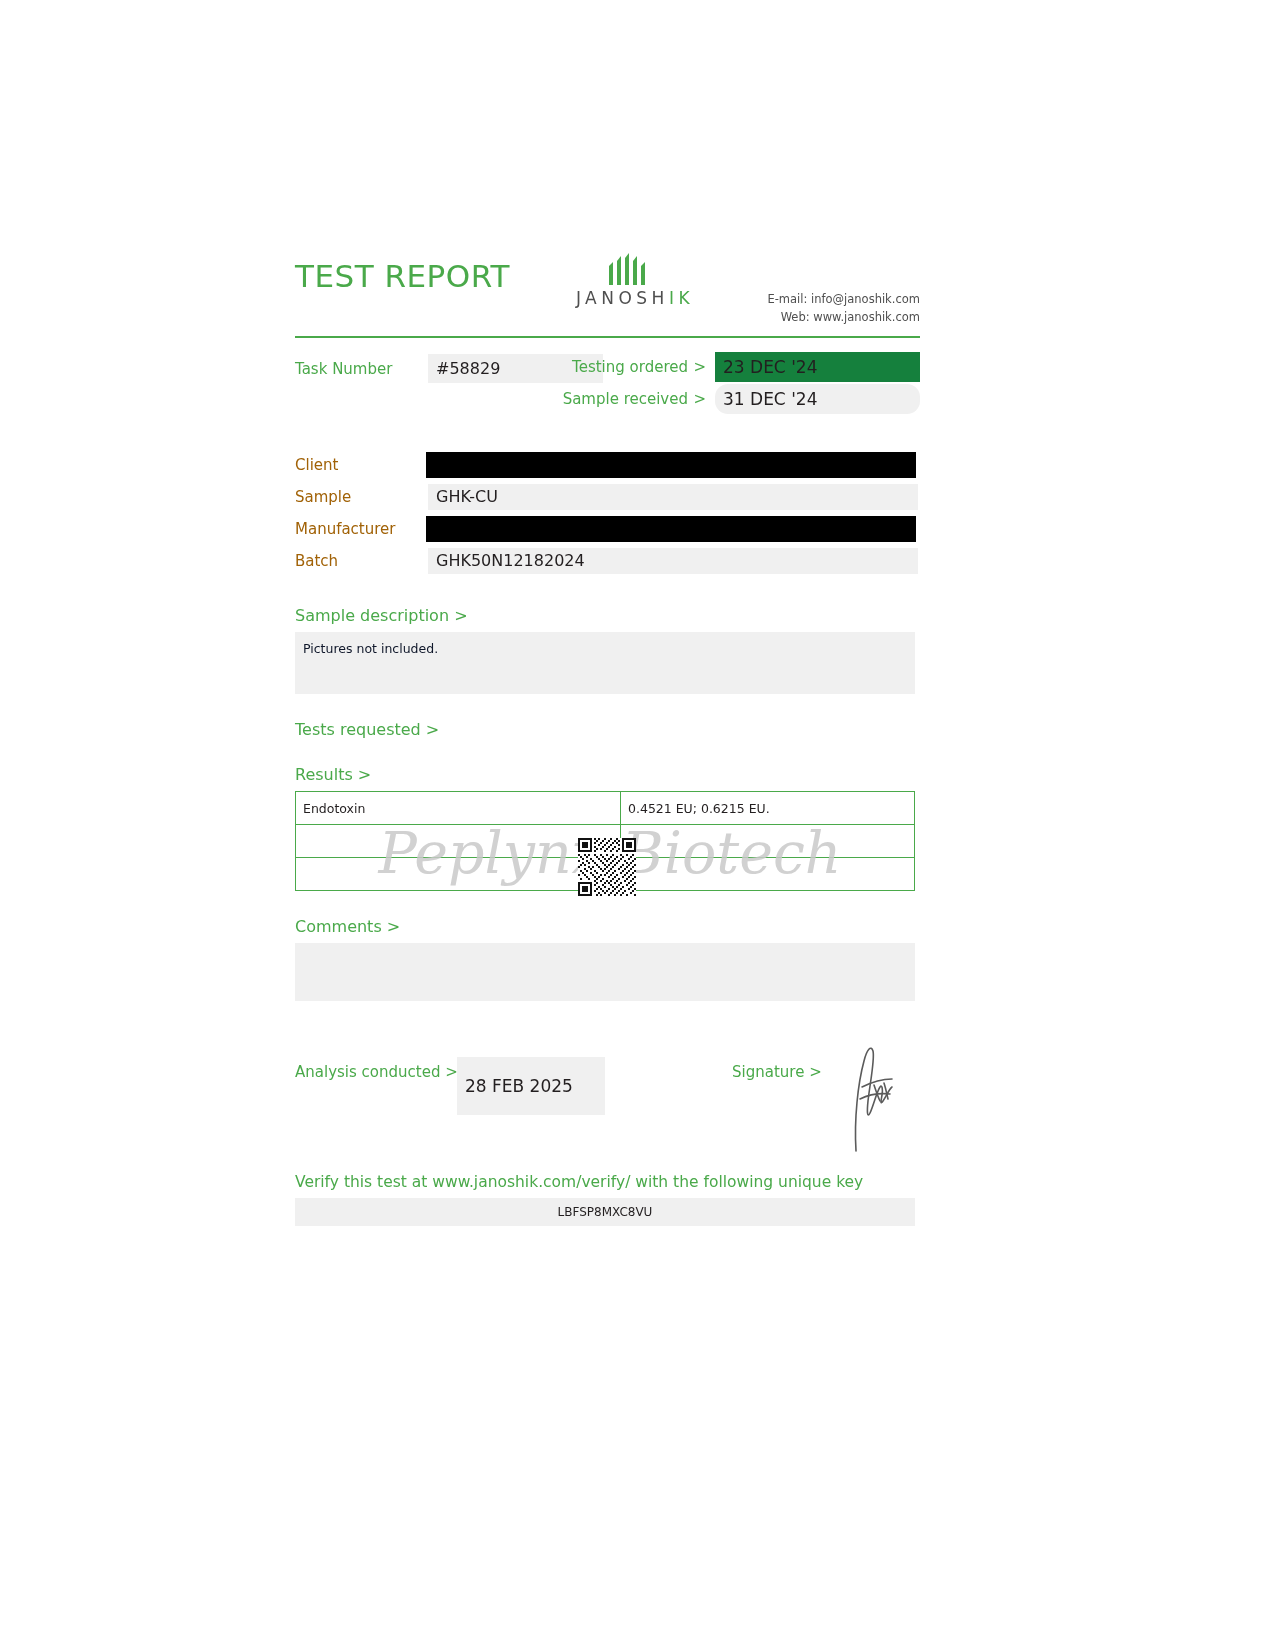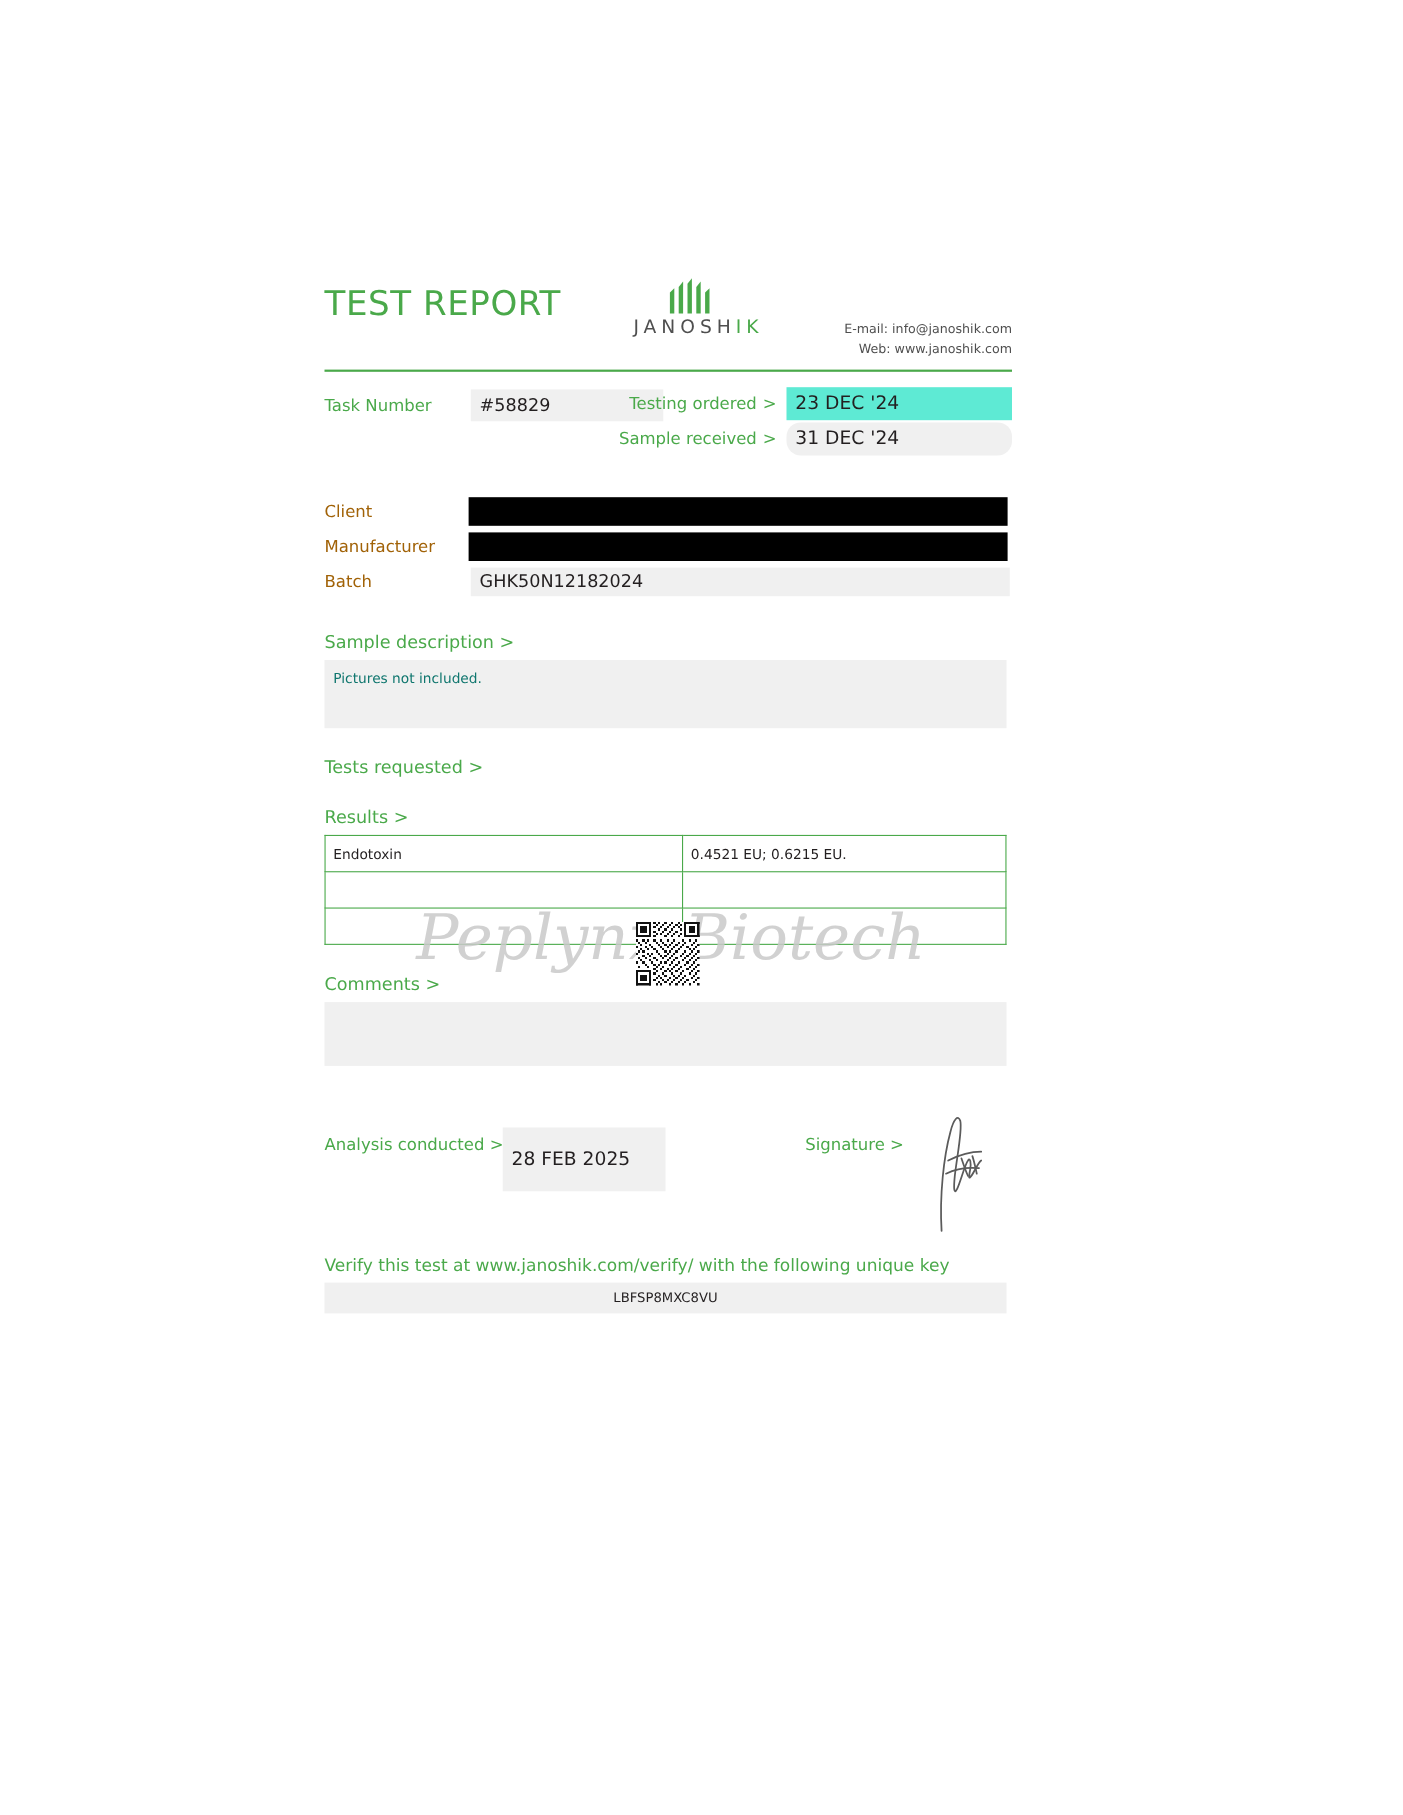--- a/index.html
+++ b/index.html
@@ -117,21 +117,21 @@
     position: absolute;
     color: #4aa94a;
     font-size: 15px;
   }
   .ord-gt { right: 214px; top: 6px; }
   .rec-gt { right: 214px; top: 38px; }
   .ord-val {
     position: absolute;
     right: 0; top: 0;
     width: 205px;
-    background: #5eead4;
+    background: #15803d;
     padding: 5px 8px;
     font-size: 17px;
     box-sizing: border-box;
   }
   .rec-val {
     position: absolute;
     right: 0; top: 32px;
     width: 205px;
     background: #f0f0f0;
     padding: 5px 8px;
@@ -181,21 +181,21 @@
     font-size: 16px;
     margin-top: 26px;
     margin-bottom: 7px;
   }
   .sec-box {
     background: #f0f0f0;
     width: 620px;
     box-sizing: border-box;
     padding: 9px 8px;
     font-size: 12.5px;
-    color: #0f766e;
+    color: #0f172a;
   }
   .sec-box.desc { height: 62px; }
   .sec-box.tests { height: 62px; }
   .sec-box.comments { height: 58px; }
 
   
   .rtable {
     border-collapse: collapse;
     width: 620px;
     table-layout: fixed;
@@ -324,20 +324,24 @@
 
       <div class="rec-lbl lbl-grn">Sample received</div>
       <div class="gt rec-gt">&gt;</div>
       <div class="rec-val">31 DEC '24</div>
     </div>
 
     <div class="info">
       <div class="inforow">
         <div class="k">Client</div>
         <div class="v redacted"></div>
+      </div>
+      <div class="inforow">
+        <div class="k">Sample</div>
+        <div class="v">GHK-CU</div>
       </div>
       <div class="inforow">
         <div class="k">Manufacturer</div>
         <div class="v redacted"></div>
       </div>
       <div class="inforow">
         <div class="k">Batch</div>
         <div class="v">GHK50N12182024</div>
       </div>
     </div>

